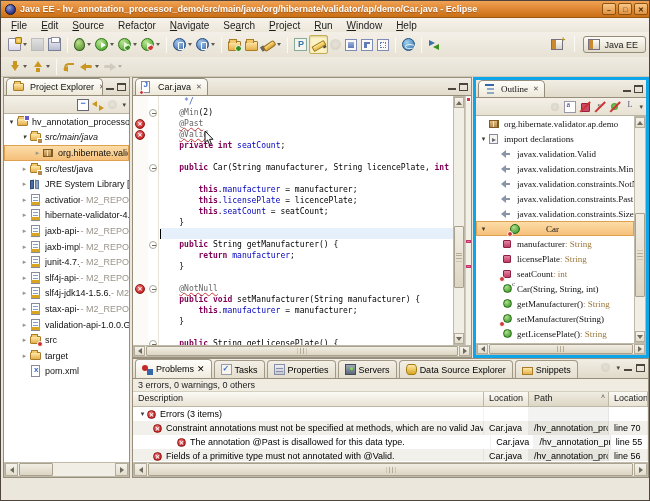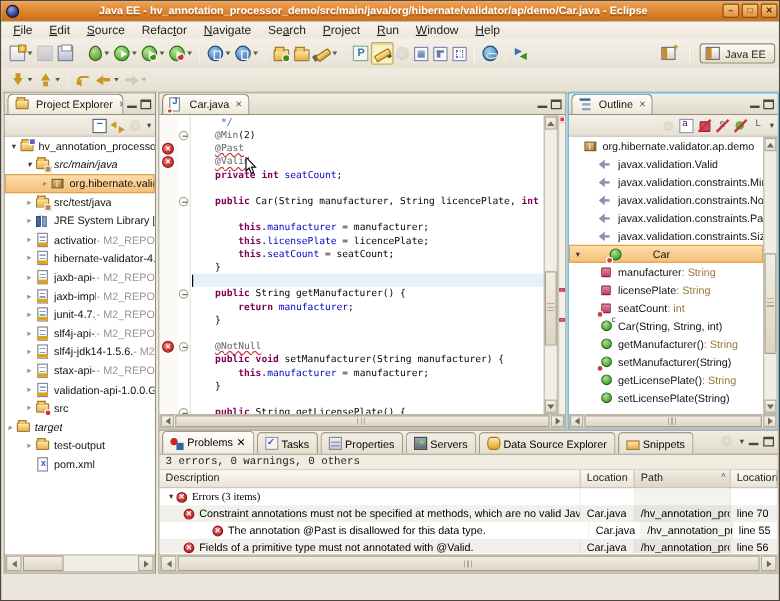--- a/index.html
+++ b/index.html
@@ -10,21 +10,21 @@
     font-family:"Liberation Sans", sans-serif; -webkit-font-smoothing:antialiased;
   }
   .abs { position:absolute; }
 
   
   .titlebar { left:0; top:0; width:650px; height:17px;
     background:linear-gradient(#F0A254,#DD8430 55%,#C96F15);
     display:flex; align-items:center; border-bottom:1px solid #9A5A12; }
   .app-icon { width:11px; height:11px; margin:0 4px; border-radius:50%;
     background:radial-gradient(circle at 35% 30%,#8FA6D8,#3B3E8F 60%,#1D1B52); border:1px solid #14123B; }
-  .title-text { flex:1; text-align:center; color:#fff; font-size:9px; font-weight:bold;
+  .title-text { flex:1; color:#fff; font-size:9px; font-weight:bold;
     white-space:nowrap; overflow:hidden; text-shadow:0 1px 1px rgba(90,40,0,.45); }
   .winbtns { display:flex; gap:2px; margin-right:3px; }
   .winbtn { width:14px; height:12px; border:1px solid #8C5210; border-radius:2px;
     background:linear-gradient(#F9C887,#E09242); color:#4A2A04; font-size:7px; font-weight:bold;
     display:flex; align-items:center; justify-content:center; line-height:1; }
 
   
   .menubar { left:0; top:17px; width:650px; height:14px; background:linear-gradient(#F7F3EB,#ECE7DA);
     display:flex; align-items:center; padding-left:3px; font-size:10px; color:#1d1d1d; }
   .menu-item { padding:0 7px; height:100%; display:flex; align-items:center; white-space:nowrap; }
@@ -232,21 +232,21 @@
   .pi-problems::after { content:''; position:absolute; right:0; bottom:0; width:6px; height:6px; background:#3566A8; }
   .pi-tasks { background:#F6F4EE; border:1px solid #99A; }
   .pi-tasks::after { content:'✓'; position:absolute; left:1px; top:-1px; font-size:8px; color:#36c; font-weight:bold; }
   .pi-props { background:linear-gradient(#EFEFF3,#C5C9D6); border:1px solid #888FA5; }
   .pi-props::after { content:''; position:absolute; left:1px; top:3px; right:1px; height:1px; background:#888FA5; box-shadow:0 3px #888FA5; }
   .pi-servers { background:linear-gradient(#9FA8B8,#5E6878); border:1px solid #434B58; }
   .pi-servers::after { content:''; position:absolute; right:2px; top:2px; width:3px; height:3px; border-radius:50%; background:#7CE04A; }
   .pi-dse { background:linear-gradient(#FFE9A8,#D9A520); border:1px solid #A37A0E; border-radius:3px/5px; }
   .pi-snip { background:linear-gradient(#FFE9A8,#E5B04C); border:1px solid #A97D28; margin-top:2px; height:8px; }
   .summary { position:absolute; left:0; right:0; top:20px; height:13px; background:#F0ECE2;
-    border-bottom:1px solid #D5CFC0; font-size:9px; color:#222; padding:1px 0 0 5px;font-family:Liberation Mono, monospace; }
+    border-bottom:1px solid #D5CFC0; font-size:9px; color:#222; padding:1px 0 0 5px; }
   .phead { position:absolute; left:0; right:0; top:33px; height:15px; display:flex; font-size:9px; color:#222; }
   .phcell { background:linear-gradient(#FBF9F4,#E8E3D5); border-right:1px solid #BDB7A6; border-bottom:1px solid #BDB7A6;
     padding:1px 0 0 5px; white-space:nowrap; overflow:hidden; position:relative; }
   .phcell.sorted { background:linear-gradient(#F0ECE1,#DCD6C5); }
   .phcell .sortmark { position:absolute; right:3px; top:1px; font-size:7px; color:#555; }
   .prows { position:absolute; left:0; right:0; top:48px; bottom:16px; background:#fff; overflow:hidden; font-size:9px; }
   .prow { display:flex; height:14px; align-items:center; }
   .prow.stripe { background:#F2F0EA; }
   .pcell { height:100%; display:flex; align-items:center; white-space:nowrap; overflow:hidden;
     border-right:1px solid rgba(0,0,0,.05); padding-left:5px; }
@@ -540,33 +540,26 @@
           <span class="lbl">validation-api-1.0.0.GA.jar</span>
         </div>
         <div class="trow" style="height: 15.6px; padding-left: 16px;">
           <span class="arrow closed"></span>
           <span class="i i-folderx">
             <span class="fold-ic"></span>
             <span class="dec"></span>
           </span>
           <span class="lbl">src</span>
         </div>
-        <div class="trow" style="height: 15.6px; padding-left: 0; font-style: italic;">
+        <div class="trow" style="height: 15.6px; padding-left: 16px;">
           <span class="arrow closed"></span>
           <span class="i i-folder">
             <span class="fold-ic"></span>
           </span>
           <span class="lbl">target</span>
-        </div>
-        <div class="trow" style="height: 15.6px; padding-left: 16px;">
-          <span class="arrow closed"></span>
-          <span class="i i-folder">
-            <span class="fold-ic"></span>
-          </span>
-          <span class="lbl">test-output</span>
         </div>
         <div class="trow" style="height: 15.6px; padding-left: 16px;">
           <span class="arrow none"></span>
           <span class="i i-xml">
             <span class="doc-ic"></span>
           </span>
           <span class="lbl">pom.xml</span>
         </div>
       </div>
 
@@ -643,21 +636,21 @@
         </span>
       <span class="sb-btn" style="right:0;top:0;width:11px;height:10px;">
           <span class="tri-r"></span>
         </span>
       <span class="sb-thumb" style="left:12px;right:12px;top:0;height:10px;">
           <span class="grip-h"></span>
         </span>
     </div>
   </div>
 
-  <div class="abs" style="left:472px;top:76px;width:176px;height:281px;background:#fff;border:1px solid #0ea5e9;">
+  <div class="abs" style="left:472px;top:76px;width:176px;height:281px;background:#fff;border:3px solid #0ea5e9;font-family:Liberation Serif, serif;">
     <div class="vhead">
       <span class="vtab">
         <span class="i" style="width:11px;">
           <span style="position:absolute;left:1px;top:1px;width:9px;height:2px;background:#3566A8;"></span>
           <span style="position:absolute;left:3px;top:5px;width:7px;height:2px;background:#8FA8C8;"></span>
           <span style="position:absolute;left:3px;top:9px;width:7px;height:2px;background:#8FA8C8;"></span>
         </span>
         <span>Outline</span>
         <span class="close">✕</span>
       </span>
@@ -677,20 +670,27 @@
       <span class="sico s-local"></span>
       <span class="chev">▾</span>
     </div>
     <div class="tree" id="outline-tree" style="left:0;top:36px;right:12px;bottom:12px;">
         <div class="trow" style="height: 15px; padding-left: 3px;">
           <span class="arrow none"></span>
           <span class="i i-package">
             <span class="pkg-ic"></span>
           </span>
           <span class="lbl">org.hibernate.validator.ap.demo</span>
+        </div>
+        <div class="trow" style="height: 15px; padding-left: 3px;">
+          <span class="arrow open"></span>
+          <span class="i i-imports">
+            <span class="imps-ic"></span>
+          </span>
+          <span class="lbl">import declarations</span>
         </div>
         <div class="trow" style="height: 15px; padding-left: 16px;">
           <span class="arrow none"></span>
           <span class="i i-import"><span class="imp-ic"></span></span>
           <span class="lbl">javax.validation.Valid</span>
         </div>
         <div class="trow" style="height: 15px; padding-left: 16px;">
           <span class="arrow none"></span>
           <span class="i i-import"><span class="imp-ic"></span></span>
           <span class="lbl">javax.validation.constraints.Min</span>
@@ -847,21 +847,21 @@
     </div>
     <div class="summary">3 errors, 0 warnings, 0 others</div>
     <div class="phead" id="phead">
         <span class="phcell" style="width: 351px;">Description</span>
         <span class="phcell" style="width: 45px;">Location</span>
         <span class="phcell sorted" style="width: 80px;">Path<span class="sortmark">˄</span></span>
         <span class="phcell" style="width: 39px;">Location</span>
       </div>
     <div class="prows" id="prows">
         <div class="prow">
-          <span class="pcell" style="width: 351px; font-family: Liberation Serif, serif;">
+          <span class="pcell" style="width: 351px;">
             <span class="arrow open"></span>
             <span class="err-icon" style="margin-right: 4px;"></span>
             <span>Errors (3 items)</span>
           </span>
           <span class="pcell" style="width: 45px;"></span>
           <span class="pcell pathc" style="width: 80px;"></span>
           <span class="pcell" style="width: 39px;"></span>
         </div>
         <div class="prow stripe">
           <span class="pcell" style="width: 351px; padding-left: 20px;">

